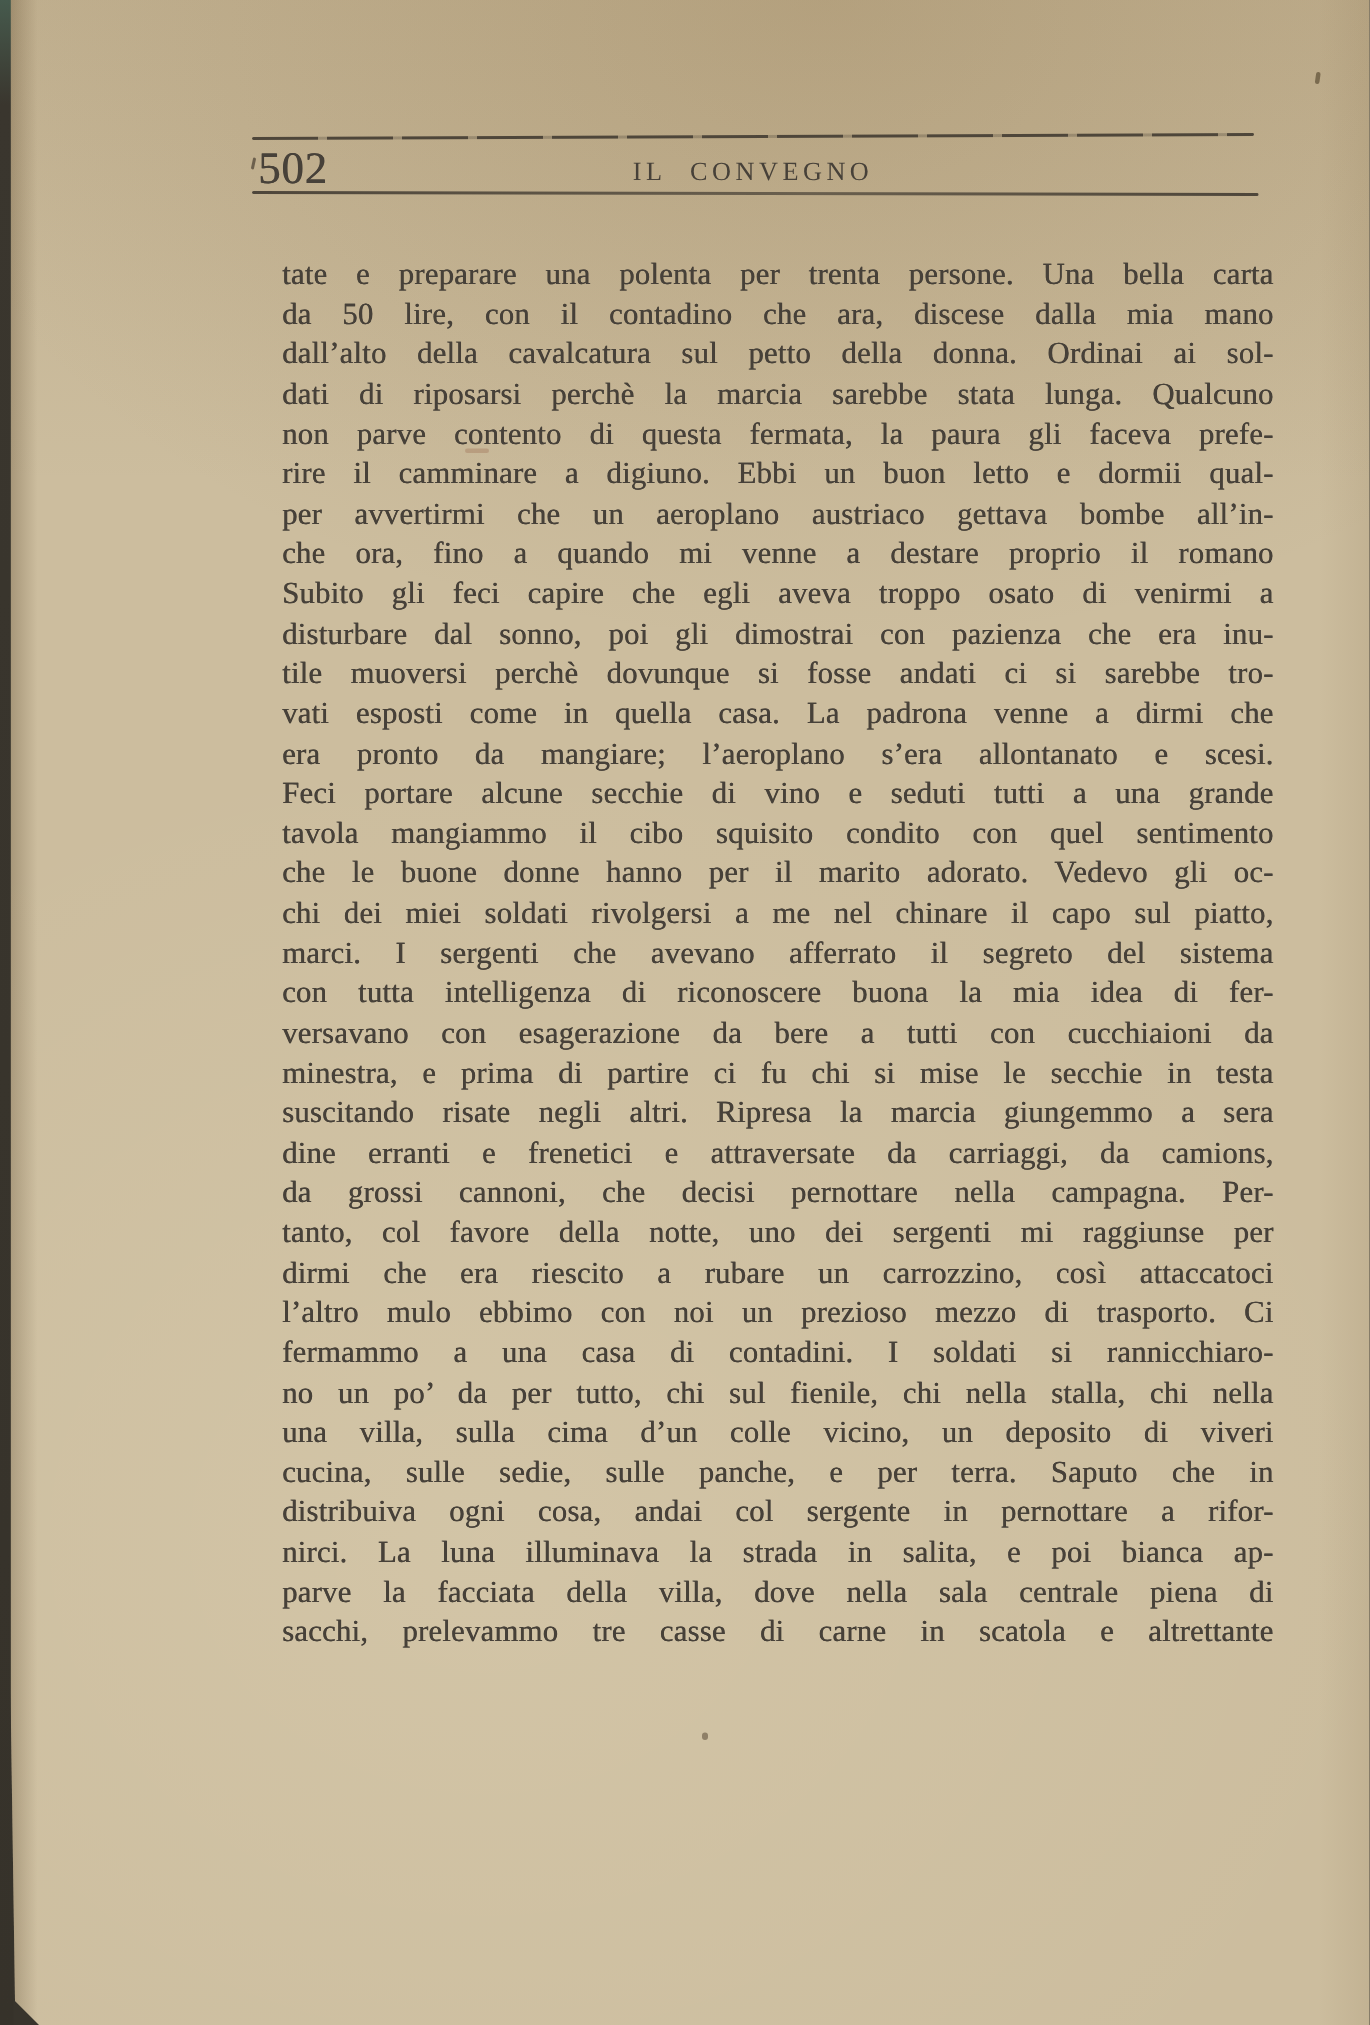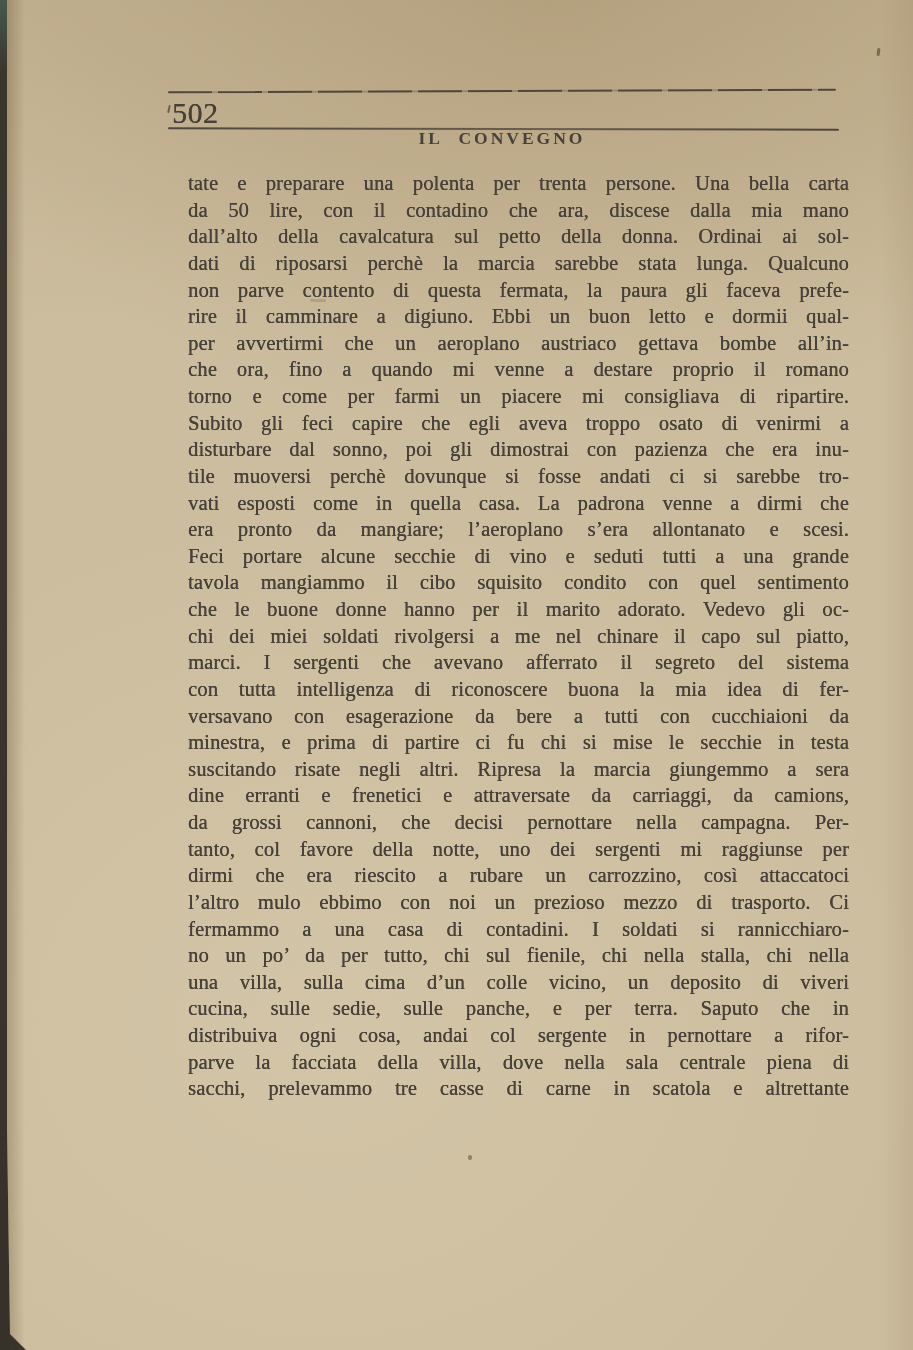--- a/index.html
+++ b/index.html
@@ -53,25 +53,24 @@
   .page-number {
     position: absolute; left: 172px; top: 100px;
     font-size: 30px; line-height: 26px;
     color: var(--ink, #474139);
     text-shadow: 0.3px 0 0 currentColor;
     letter-spacing: 0.5px;
   }
   .running-title {
     position: absolute; left: 168px; top: 103px; width: 668px;
     text-align: center;
-    font-size: 17.5px; line-height: 22px; font-weight: 700;
+    font-size: 17.5px; line-height: 22px; font-weight: 400;
     letter-spacing: 3px; word-spacing: 9px;
     color: #45402f;
     color: var(--ink, #474139);
-    margin-top: 24px;
   }
 
   .body-text {
     position: absolute; left: 188px; top: 170px; width: 661px;
     color: var(--ink, #474139);
   }
   .body-text .line {
     font-size: 20.5px;
     line-height: 26.62px;
     text-align: justify;
@@ -108,21 +107,20 @@
 
   <div class="body-text">
       <div class="line">tate e preparare una polenta per trenta persone. Una bella carta</div>
       <div class="line">da 50 lire, con il contadino che ara, discese dalla mia mano</div>
       <div class="line">dall’alto della cavalcatura sul petto della donna. Ordinai ai sol-</div>
       <div class="line">dati di riposarsi perchè la marcia sarebbe stata lunga. Qualcuno</div>
       <div class="line">non parve contento di questa fermata, la paura gli faceva prefe-</div>
       <div class="line">rire il camminare a digiuno. Ebbi un buon letto e dormii qual-</div>
       <div class="line">per avvertirmi che un aeroplano austriaco gettava bombe all’in-</div>
       <div class="line">che ora, fino a quando mi venne a destare proprio il romano</div>
-      <div class="line">torno e come per farmi un piacere mi consigliava di ripartire.</div>
       <div class="line">Subito gli feci capire che egli aveva troppo osato di venirmi a</div>
       <div class="line">disturbare dal sonno, poi gli dimostrai con pazienza che era inu-</div>
       <div class="line">tile muoversi perchè dovunque si fosse andati ci si sarebbe tro-</div>
       <div class="line">vati esposti come in quella casa. La padrona venne a dirmi che</div>
       <div class="line">era pronto da mangiare; l’aeroplano s’era allontanato e scesi.</div>
       <div class="line">Feci portare alcune secchie di vino e seduti tutti a una grande</div>
       <div class="line">tavola mangiammo il cibo squisito condito con quel sentimento</div>
       <div class="line">che le buone donne hanno per il marito adorato. Vedevo gli oc-</div>
       <div class="line">chi dei miei soldati rivolgersi a me nel chinare il capo sul piatto,</div>
       <div class="line">marci. I sergenti che avevano afferrato il segreto del sistema</div>
@@ -133,20 +131,21 @@
       <div class="line">dine erranti e frenetici e attraversate da carriaggi, da camions,</div>
       <div class="line">da grossi cannoni, che decisi pernottare nella campagna. Per-</div>
       <div class="line">tanto, col favore della notte, uno dei sergenti mi raggiunse per</div>
       <div class="line">dirmi che era riescito a rubare un carrozzino, così attaccatoci</div>
       <div class="line">l’altro mulo ebbimo con noi un prezioso mezzo di trasporto. Ci</div>
       <div class="line">fermammo a una casa di contadini. I soldati si rannicchiaro-</div>
       <div class="line">no un po’ da per tutto, chi sul fienile, chi nella stalla, chi nella</div>
       <div class="line">una villa, sulla cima d’un colle vicino, un deposito di viveri</div>
       <div class="line">cucina, sulle sedie, sulle panche, e per terra. Saputo che in</div>
       <div class="line">distribuiva ogni cosa, andai col sergente in pernottare a rifor-</div>
+      <div class="line">nirci. La luna illuminava la strada in salita, e poi bianca ap-</div>
       <div class="line">parve la facciata della villa, dove nella sala centrale piena di</div>
       <div class="line">sacchi, prelevammo tre casse di carne in scatola e altrettante</div>
     </div>
 
   <div class="speck speck-before-pagenum"></div>
   <div class="speck speck-top-right"></div>
   <div class="speck smudge-line5"></div>
   <div class="speck speck-bottom"></div>
 </div>
 

